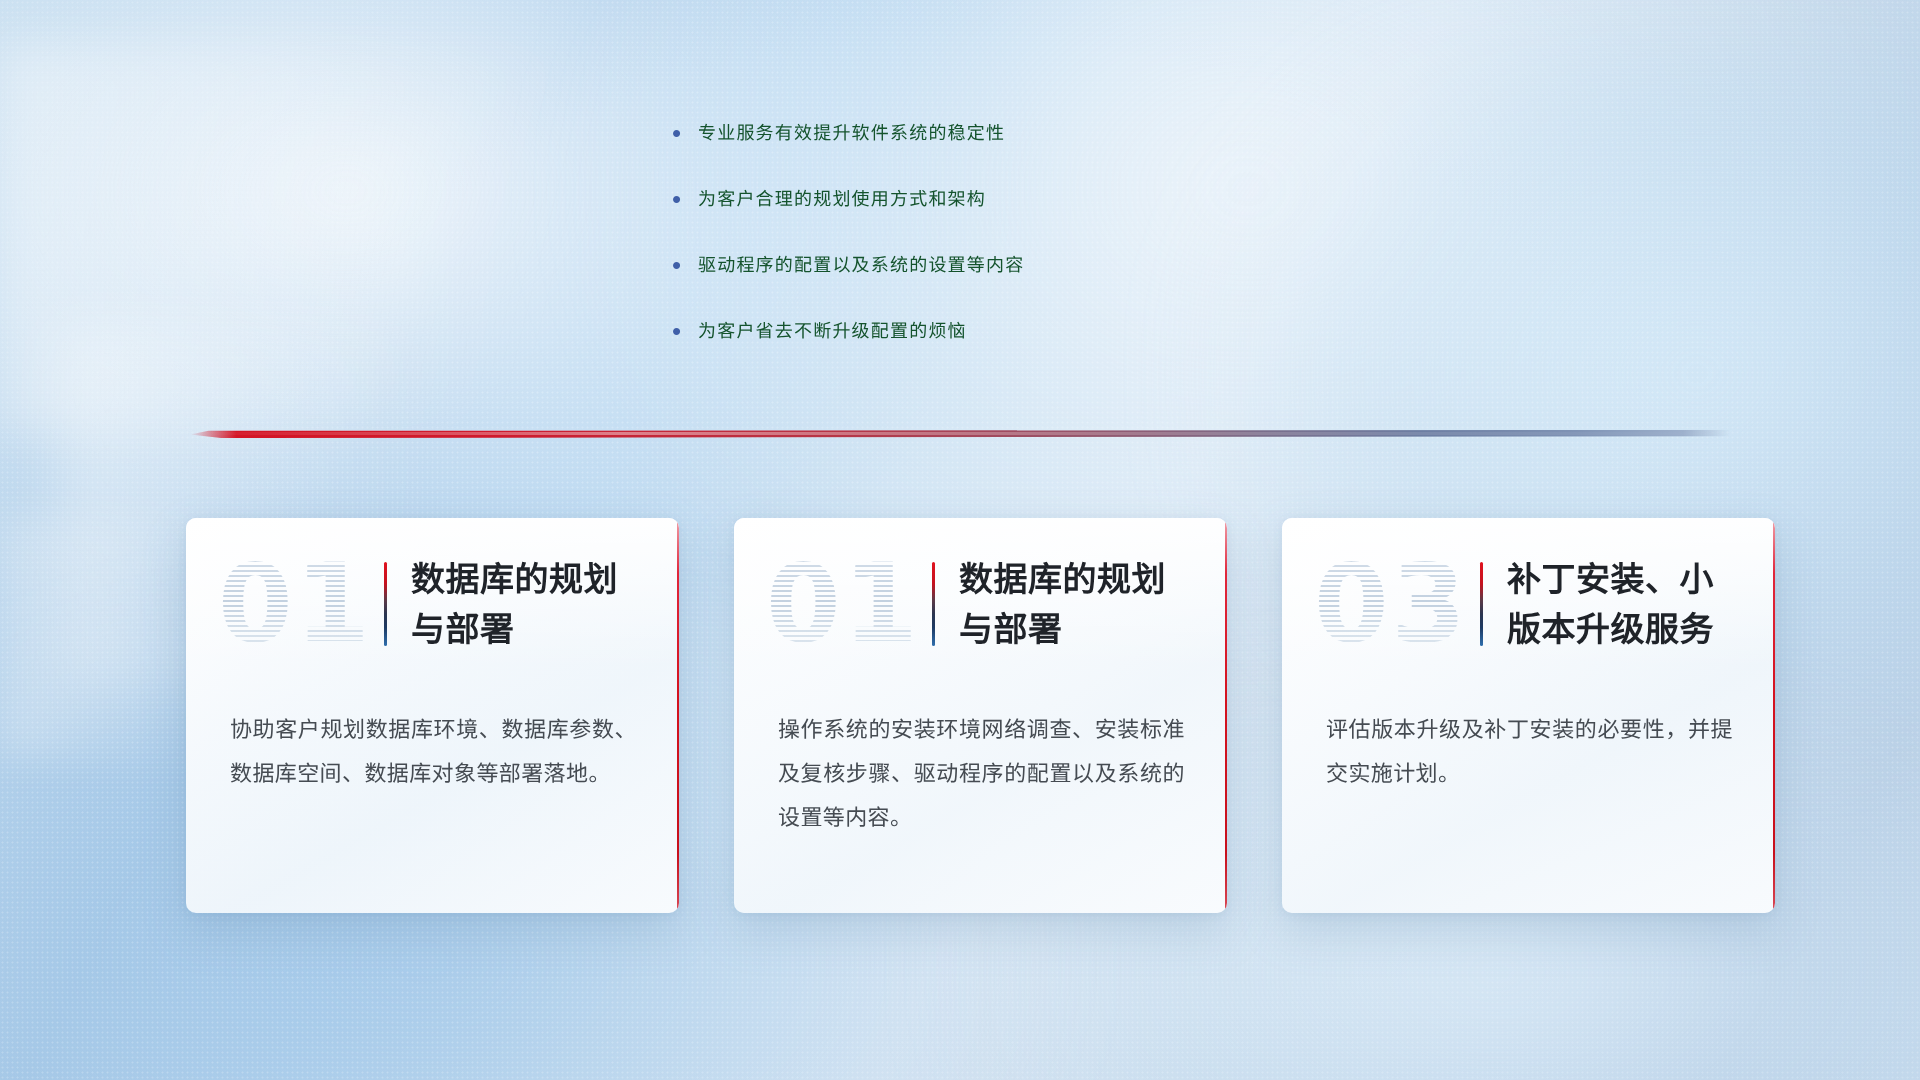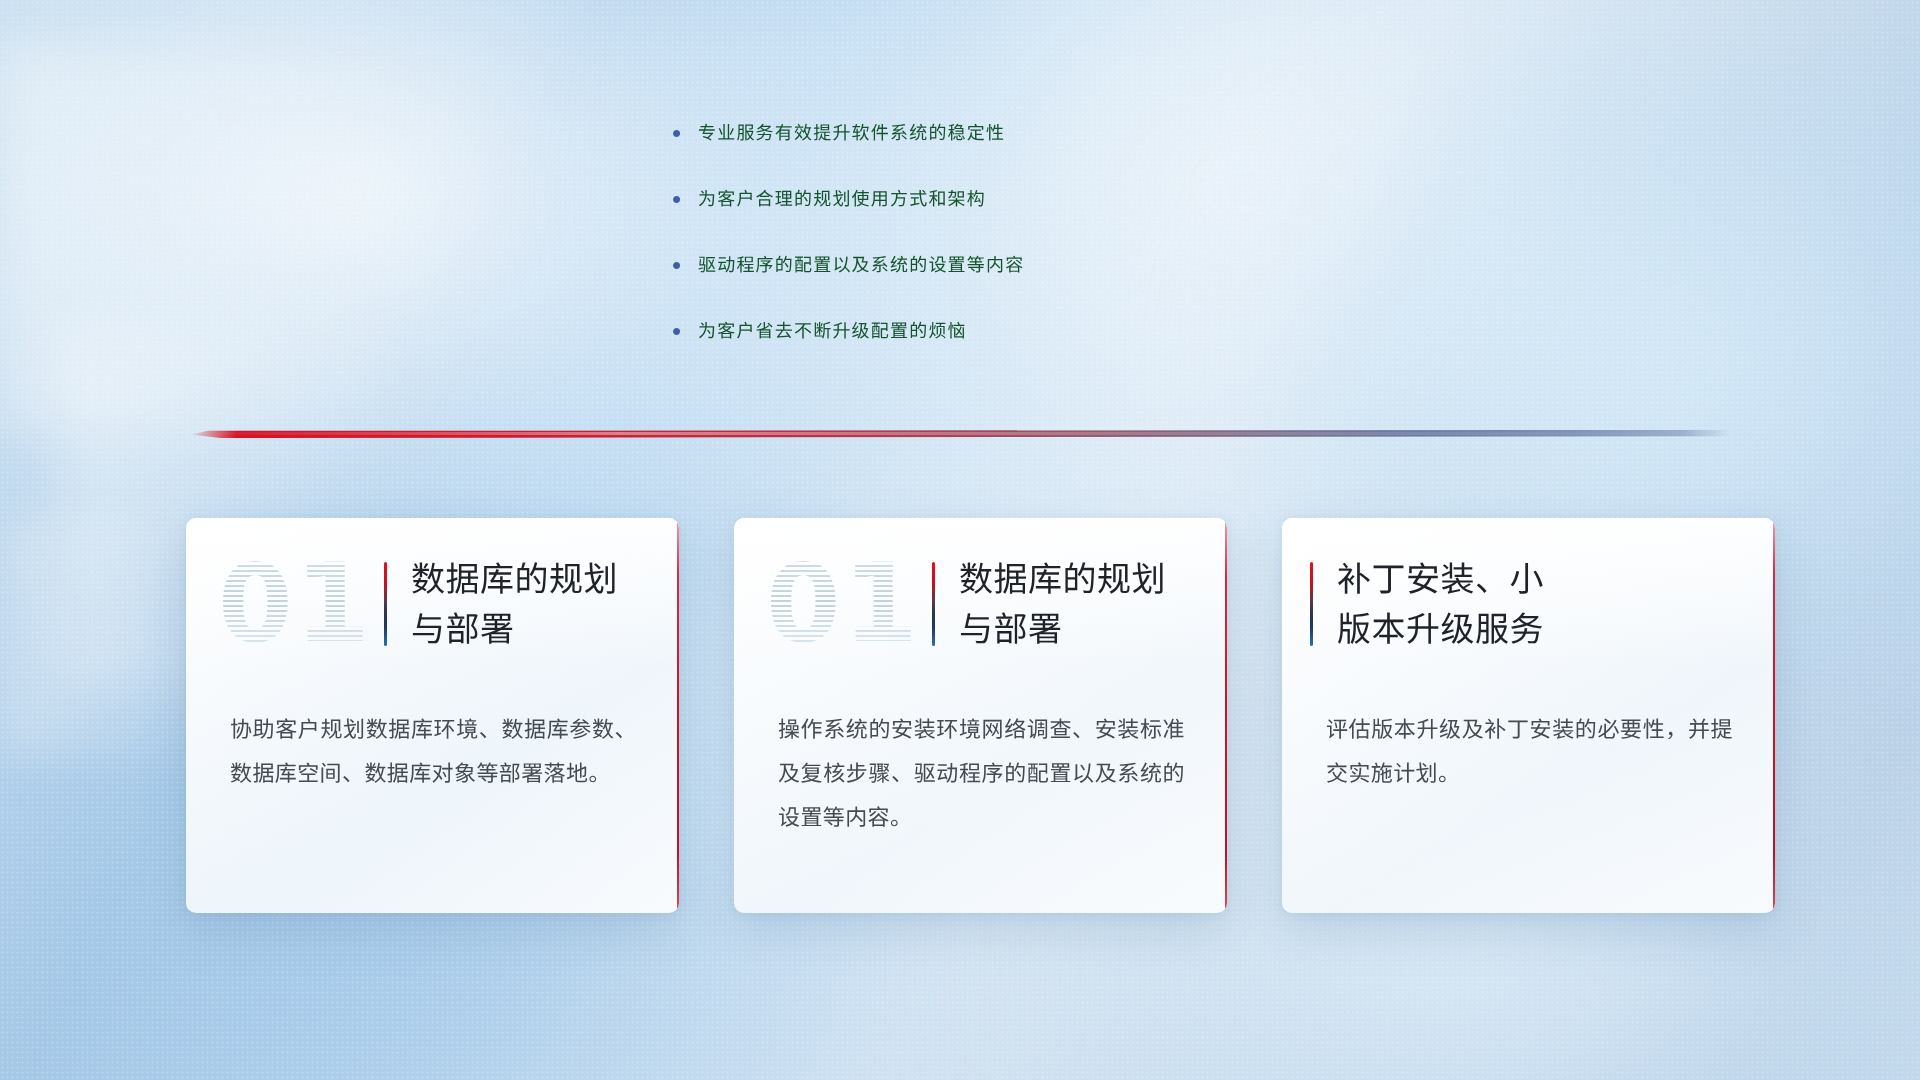--- a/index.html
+++ b/index.html
@@ -184,21 +184,21 @@
     color:transparent;
   }
   .head-rule {
     width:3px; height:84px; flex:0 0 3px;
     margin:0 24px 0 4px;
     background:linear-gradient(180deg,#e0121f 0%, #c5121f 26%, #5a3a48 46%, #2b3550 62%, #1e3a63 78%, #2f6fae 100%);
     border-radius:2px;
   }
   .card-title {
     font-family:"DejaVu Sans","Liberation Sans",sans-serif;
-    font-size:34px; font-weight:400;
+    font-size:34px; font-weight:700;
     line-height:50px;
     color:#1f2329;
     letter-spacing:.5px;
     max-width:238px;
   }
 
   .card-body {
     padding:18px 42px 0 44px;
   }
   .card-desc {
@@ -277,20 +277,23 @@
       <div class="card-title">数据库的规划与部署</div>
     </div>
     <div class="card-body">
       <p class="card-desc">操作系统的安装环境网络调查、安装标准及复核步骤、驱动程序的配置以及系统的设置等内容。</p>
     </div>
   </div>
 
   <div class="card">
     <div class="card-topglow"></div>
     <div class="card-head">
+      <div class="ghost-num">
+        <span>03</span>
+      </div>
       <div class="head-rule"></div>
       <div class="card-title">补丁安装、小版本升级服务</div>
     </div>
     <div class="card-body">
       <p class="card-desc">评估版本升级及补丁安装的必要性，并提交实施计划。</p>
     </div>
   </div>
 
 </div>
 

